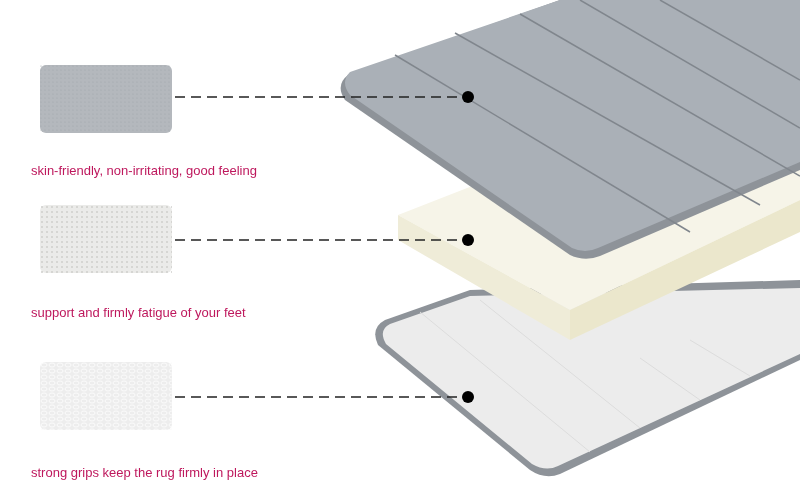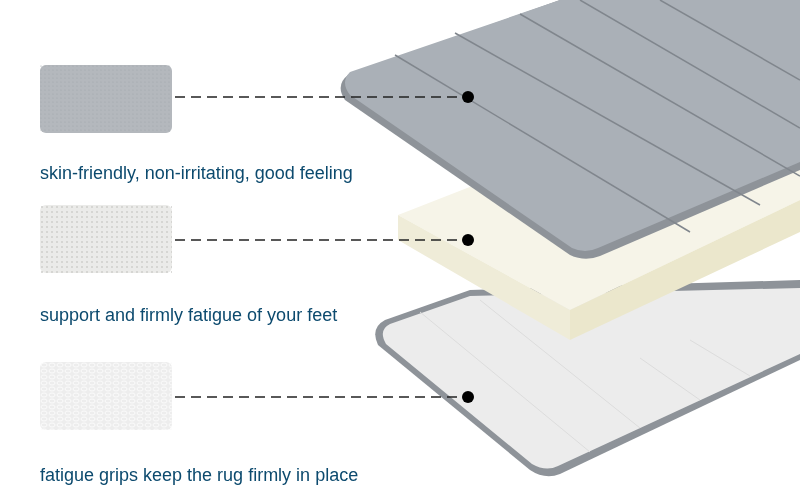--- a/index.html
+++ b/index.html
@@ -1,21 +1,21 @@
 <!DOCTYPE html>
 <html><head>
 <meta charset="utf-8">
 <style>
   html,body{margin:0;padding:0;background:#ffffff;}
   body{width:800px;height:494px;position:relative;overflow:hidden;font-family:"Liberation Sans",sans-serif;}
   .swatch{position:absolute;left:40px;width:132px;height:68px;border-radius:6px;}
   .sw1{top:65px;background:#b4b8bd;}
   .sw2{top:205px;background:#ebebe9;}
   .sw3{top:362px;background:#ededed;}
-  .label{position:absolute;left:40px;font-size:18px;color:#0c4a6e;white-space:nowrap;}
+  .label{position:absolute;left:31px;font-size:13px;color:#be185d;white-space:nowrap;}
   .l1{top:163px}.l2{top:305px}.l3{top:465px}
   svg.art{position:absolute;left:0;top:0;}
 </style>
 </head>
 <body>
 
 <svg class="art" width="800" height="494">
   <defs>
     <pattern id="texA" width="4" height="4" patternUnits="userSpaceOnUse">
         <circle cx="1" cy="1" r="0.6" fill="#9ea3a8"></circle>
@@ -72,13 +72,13 @@
     </svg></div>
 <div class="swatch sw2"><svg width="132" height="68">
       <rect width="132" height="68" fill="url(#texB)"></rect>
     </svg></div>
 <div class="swatch sw3"><svg width="132" height="68">
       <rect width="132" height="68" fill="url(#texC)"></rect>
     </svg></div>
 
 <div class="label l1">skin-friendly, non-irritating, good feeling</div>
 <div class="label l2">support and firmly fatigue of your feet</div>
-<div class="label l3">fatigue grips keep the rug firmly in place</div>
+<div class="label l3">strong grips keep the rug firmly in place</div>
 
 </body></html>

